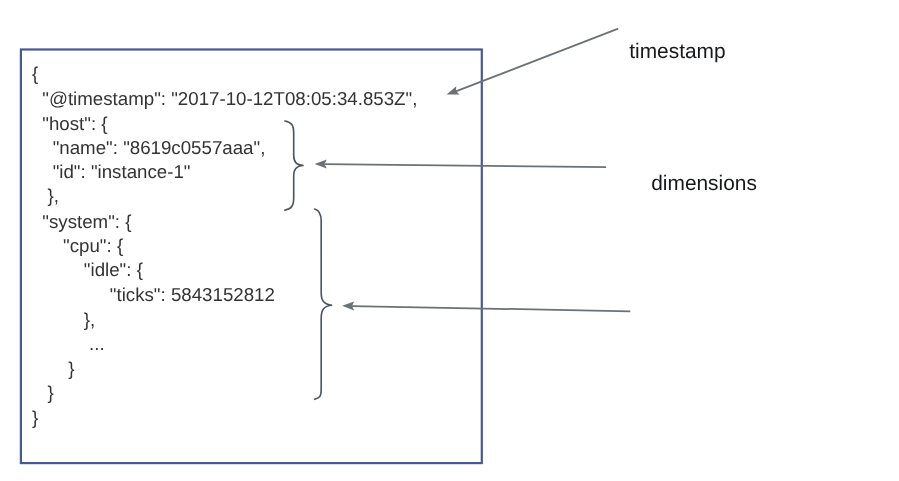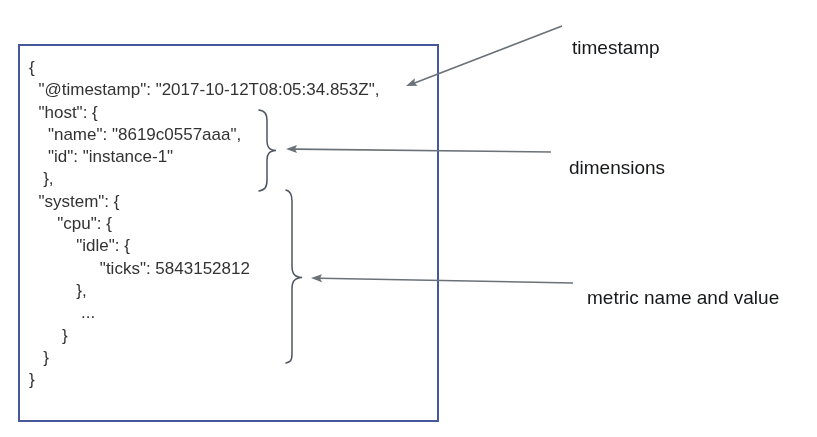--- a/index.html
+++ b/index.html
@@ -53,21 +53,21 @@
   }
   .label {
     position: absolute;
     font-size: 19px;
     line-height: 23px;
     color: var(--label-text, #16181a);
     white-space: nowrap;
     margin-top: 12px;
   }
   .label-timestamp { left: 572px; top: 24px; }
-  .label-dimensions { left: 569px; top: 144px; }
+  .label-dimensions { left: 592px; top: 144px; }
   .label-metric { left: 587px; top: 274px; }
 </style>
 </head>
 <body>
 
 <div class="canvas">
 
   <div class="doc-box"></div>
 
   <div class="code">
@@ -107,15 +107,14 @@
     </g>
 
     <g>
       <line class="arrow-line" x1="573" y1="283" x2="320" y2="278.2"></line>
       <polygon class="arrow-head" points="311,278 322,274.2 320,278.2 322,282.2"></polygon>
     </g>
   </svg>
 
   <div class="label label-timestamp">timestamp</div>
   <div class="label label-dimensions">dimensions</div>
-  <div class="label label-metric">metric name and value</div>
 
 </div>
 
 </body></html>

